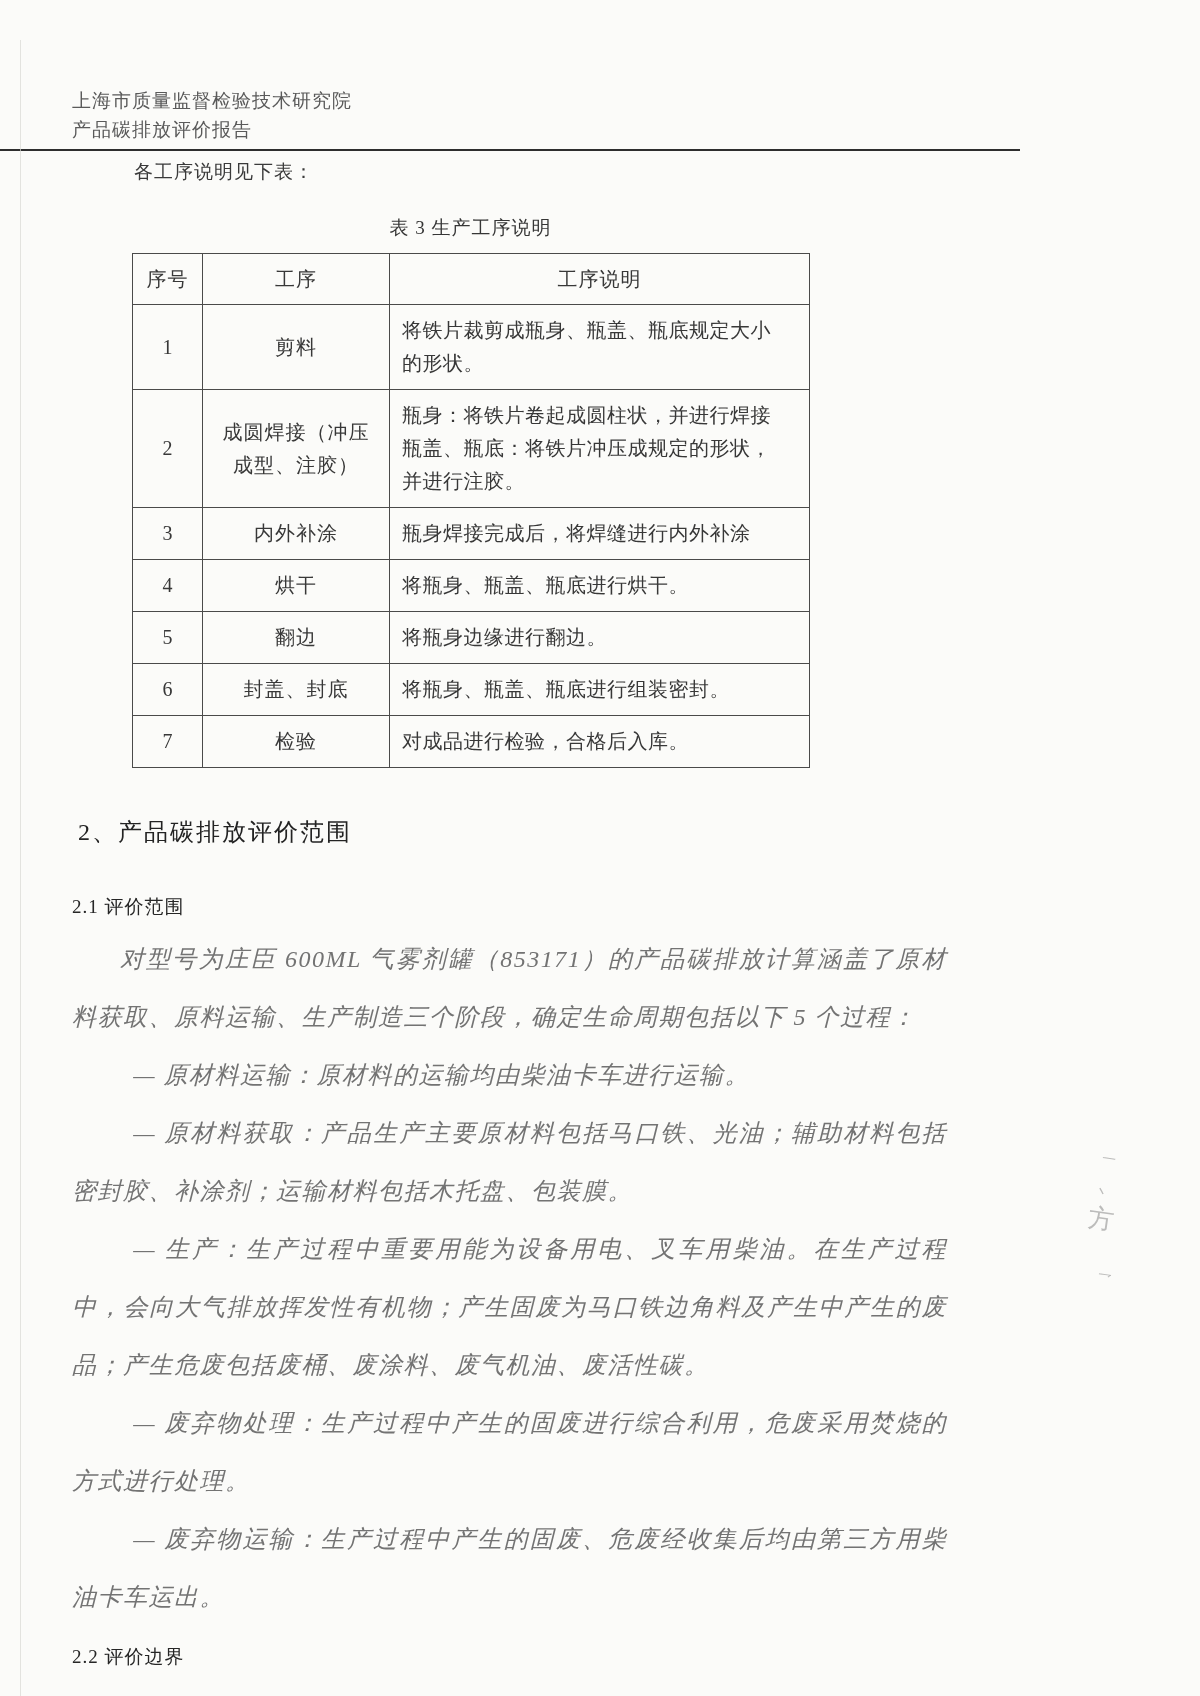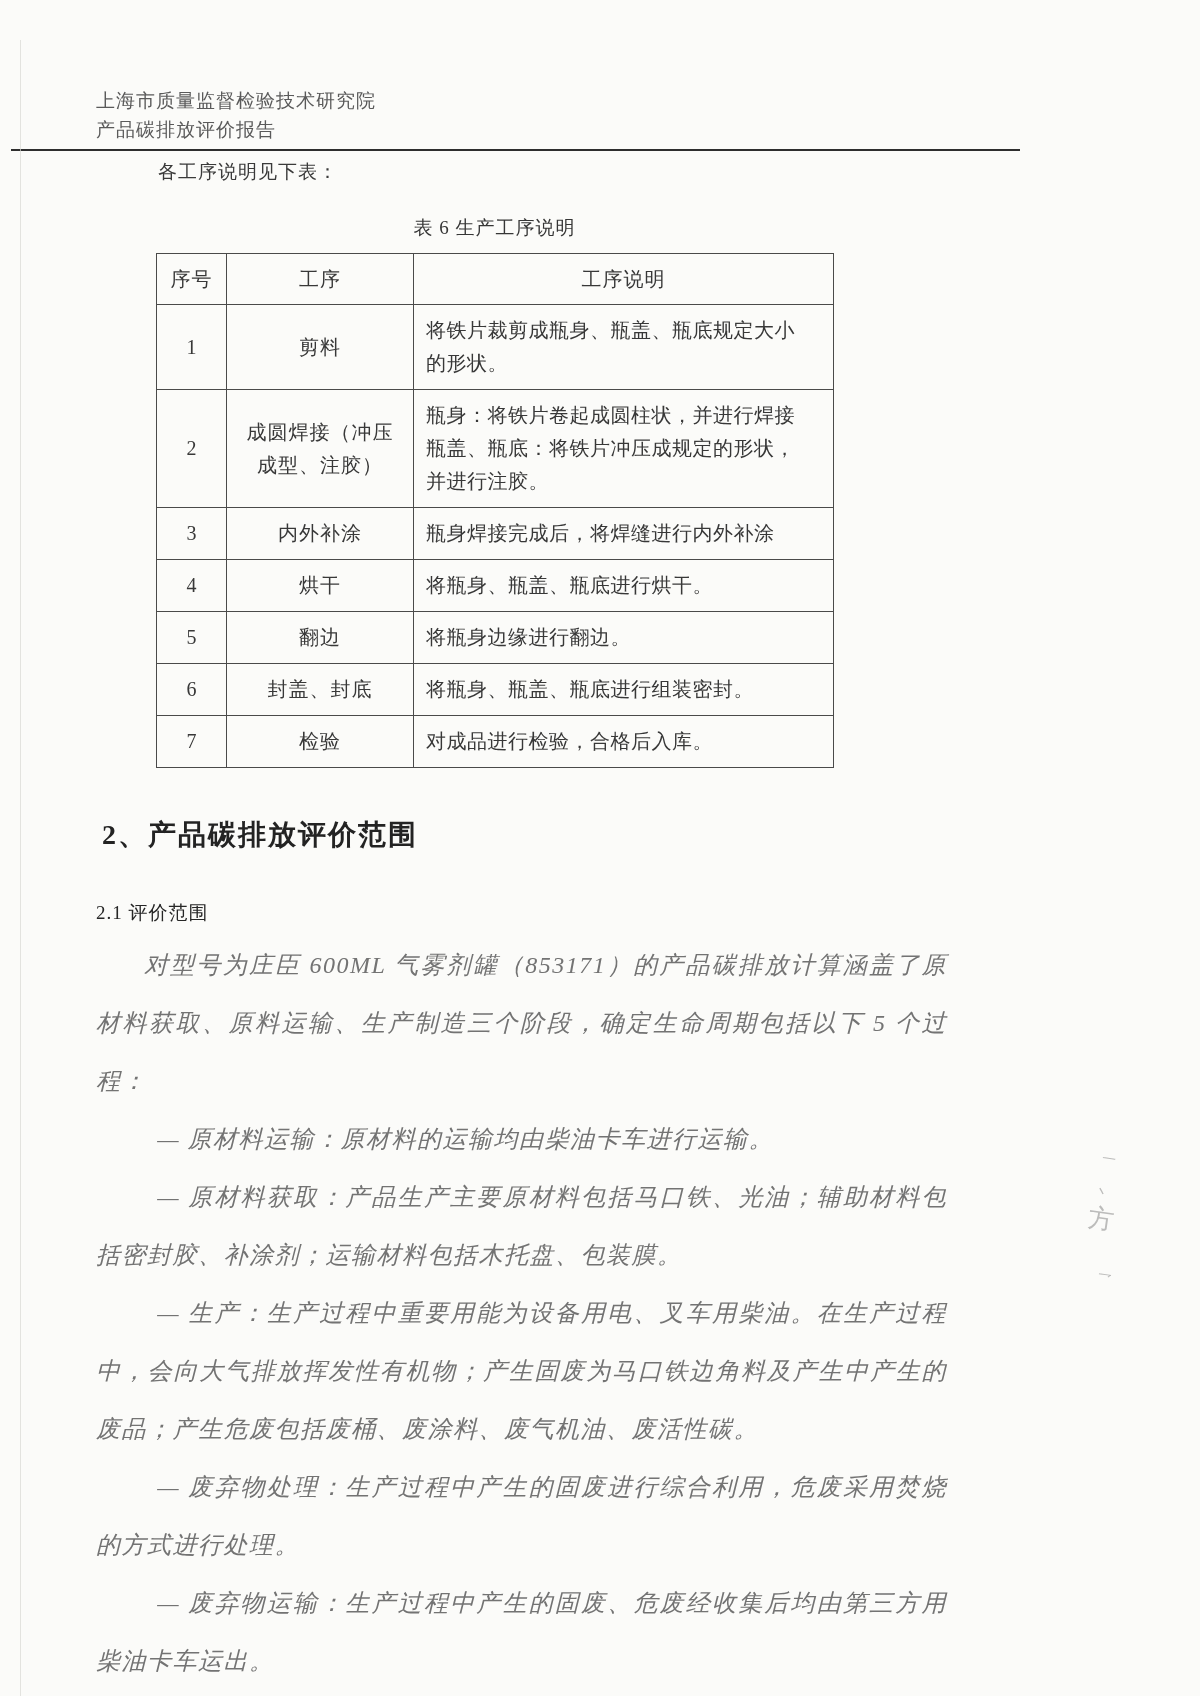--- a/index.html
+++ b/index.html
@@ -6,21 +6,21 @@
   body{
     width:1200px;height:1696px;
     background:#fbfbf9;
     font-family:"Liberation Serif","DejaVu Serif",serif;
     color:#3d3d3d;
     position:relative;
     overflow:hidden;
   }
   .page{
     position:relative;
-    padding:86px 185px 0 96px;
+    padding:86px 185px 0 72px;
     box-sizing:border-box;
     width:1132px;height:1696px;
   }
   .scan-line{
     position:absolute;left:20px;top:40px;bottom:0;width:1px;
     background:#d8d8d4;opacity:.7;
   }
   
   .header{display:flex;justify-content:space-between;align-items:flex-start;}
   .header-left div{font-size:19px;line-height:29px;color:#5a5a5a;letter-spacing:1px;}
@@ -46,21 +46,21 @@
     font-size:20px;color:#383838;
     vertical-align:middle;
     white-space:pre-line;
   }
   table.process th{font-weight:normal;height:48px;text-align:center;letter-spacing:1px;}
   td.c-serial{text-align:center;padding:9px 4px;}
   td.c-proc{text-align:center;padding:9px 8px;line-height:33px;letter-spacing:1px;}
   td.c-desc{text-align:left;padding:9px 12px;line-height:33px;letter-spacing:.5px;}
   
   h2.sec{
-    margin:48px 0 0 6px;font-size:28px;font-weight:bold;color:#232323;
+    margin:48px 0 0 6px;font-size:24px;font-weight:normal;color:#232323;
     letter-spacing:2px;
   }
   h3.sub{
     margin:46px 0 0 0;font-size:19px;font-weight:normal;color:#262626;
     letter-spacing:1px;
   }
   h3.sub.tight{margin-top:18px;}
   p.para{
     margin:0;font-size:24px;line-height:58px;color:#737373;
     text-align:justify;letter-spacing:1.5px;font-style:italic;
@@ -85,21 +85,21 @@
   <header class="header">
     <div class="header-left">
       <div>上海市质量监督检验技术研究院</div>
       <div>产品碳排放评价报告</div>
     </div>
   </header>
   <div class="header-rule"></div>
 
   <p class="intro">各工序说明见下表：</p>
 
-  <div class="table-caption">表 6 生产工序说明</div>
+  <div class="table-caption">表 3 生产工序说明</div>
 
   <table class="process">
     <colgroup>
         <col style="width:70px">
         <col style="width:187px">
         <col style="width:420px">
       </colgroup>
     <thead>
       <tr>
         <th>序号</th>

